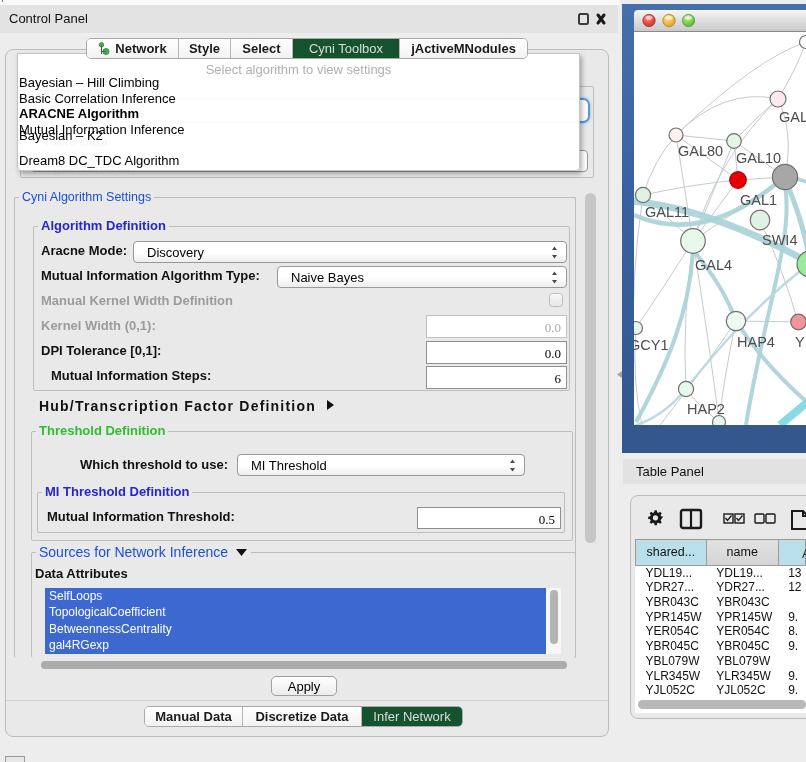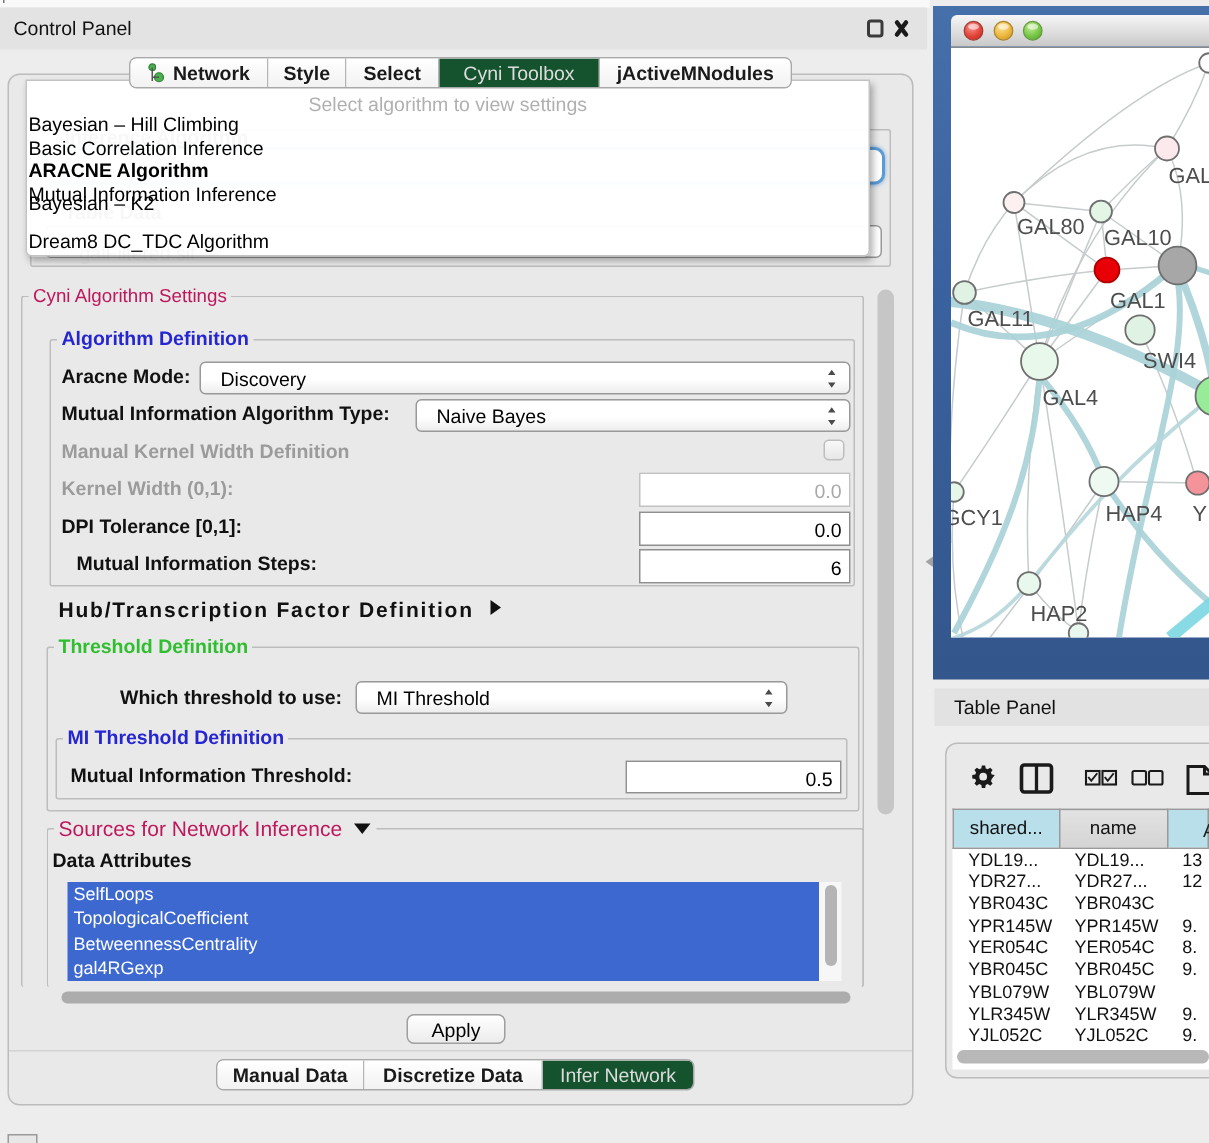--- a/index.html
+++ b/index.html
@@ -20,32 +20,32 @@
   border:1px solid #a9a9a9; border-radius:5px; overflow:hidden;
   font-size:13px; font-weight:bold; color:#1a1a1a; }
 .seg .s { display:flex; align-items:center; justify-content:center;
   border-right:1px solid #b5b5b5; background:linear-gradient(#fff,#f2f2f2); }
 .seg .s:last-child { border-right:none; }
 .seg .sel { background:#14532d; color:#dcdcdc; font-weight:normal; }
 
 
 .grp { position:absolute; border:1px solid #bdbdbd; border-radius:2px; }
 .grplbl { position:absolute; top:-9px; background:#e9e9e9; padding:0 3px;
-  font-size:13px; color:#be185d; white-space:nowrap; }
+  font-size:13px; color:#1d4ed8; white-space:nowrap; }
 
 .lbl { position:absolute; font-size:13px; font-weight:bold; color:#111; white-space:nowrap; }
 .dis { color:#9b9b9b; }
 
 .combo { position:absolute; background:linear-gradient(#ffffff 55%, #ededed); border:1px solid #999;
   border-radius:4px; font-size:13px; color:#000; }
 .combo .tx { position:absolute; left:13px; top:3px; }
 .combo .ar { position:absolute; right:8px; top:3px; }
 
 .field { position:absolute; background:#fff; border:1px solid #8f8f8f;
-  font-size:13px; color:#000; text-align:right; padding:4px 5px 0 0; }
+  font-size:13px; color:#000; text-align:right; padding:4px 5px 0 0;font-family:Liberation Serif, serif; }
 .fieldd { border:1px solid #c2c2c2; color:#a8a8a8; }
 
 
 #popup { z-index:4; left:17px; top:53px; width:563px; height:118px; background:rgba(255,255,255,0.97);
   border:1px solid #c3c3c3; border-radius:0 0 4px 4px;
   box-shadow:2px 3px 5px rgba(0,0,0,0.3); font-size:13px; }
 #popup .hd { position:absolute; top:8px; left:0; width:100%; text-align:center; color:#b0b0b0; }
 #popup .it { position:absolute; left:1px; font-size:13px; color:#000; white-space:nowrap; }
 #popup .gh { position:absolute; font-size:13px; color:rgba(60,60,60,0.045); white-space:nowrap; }
 

